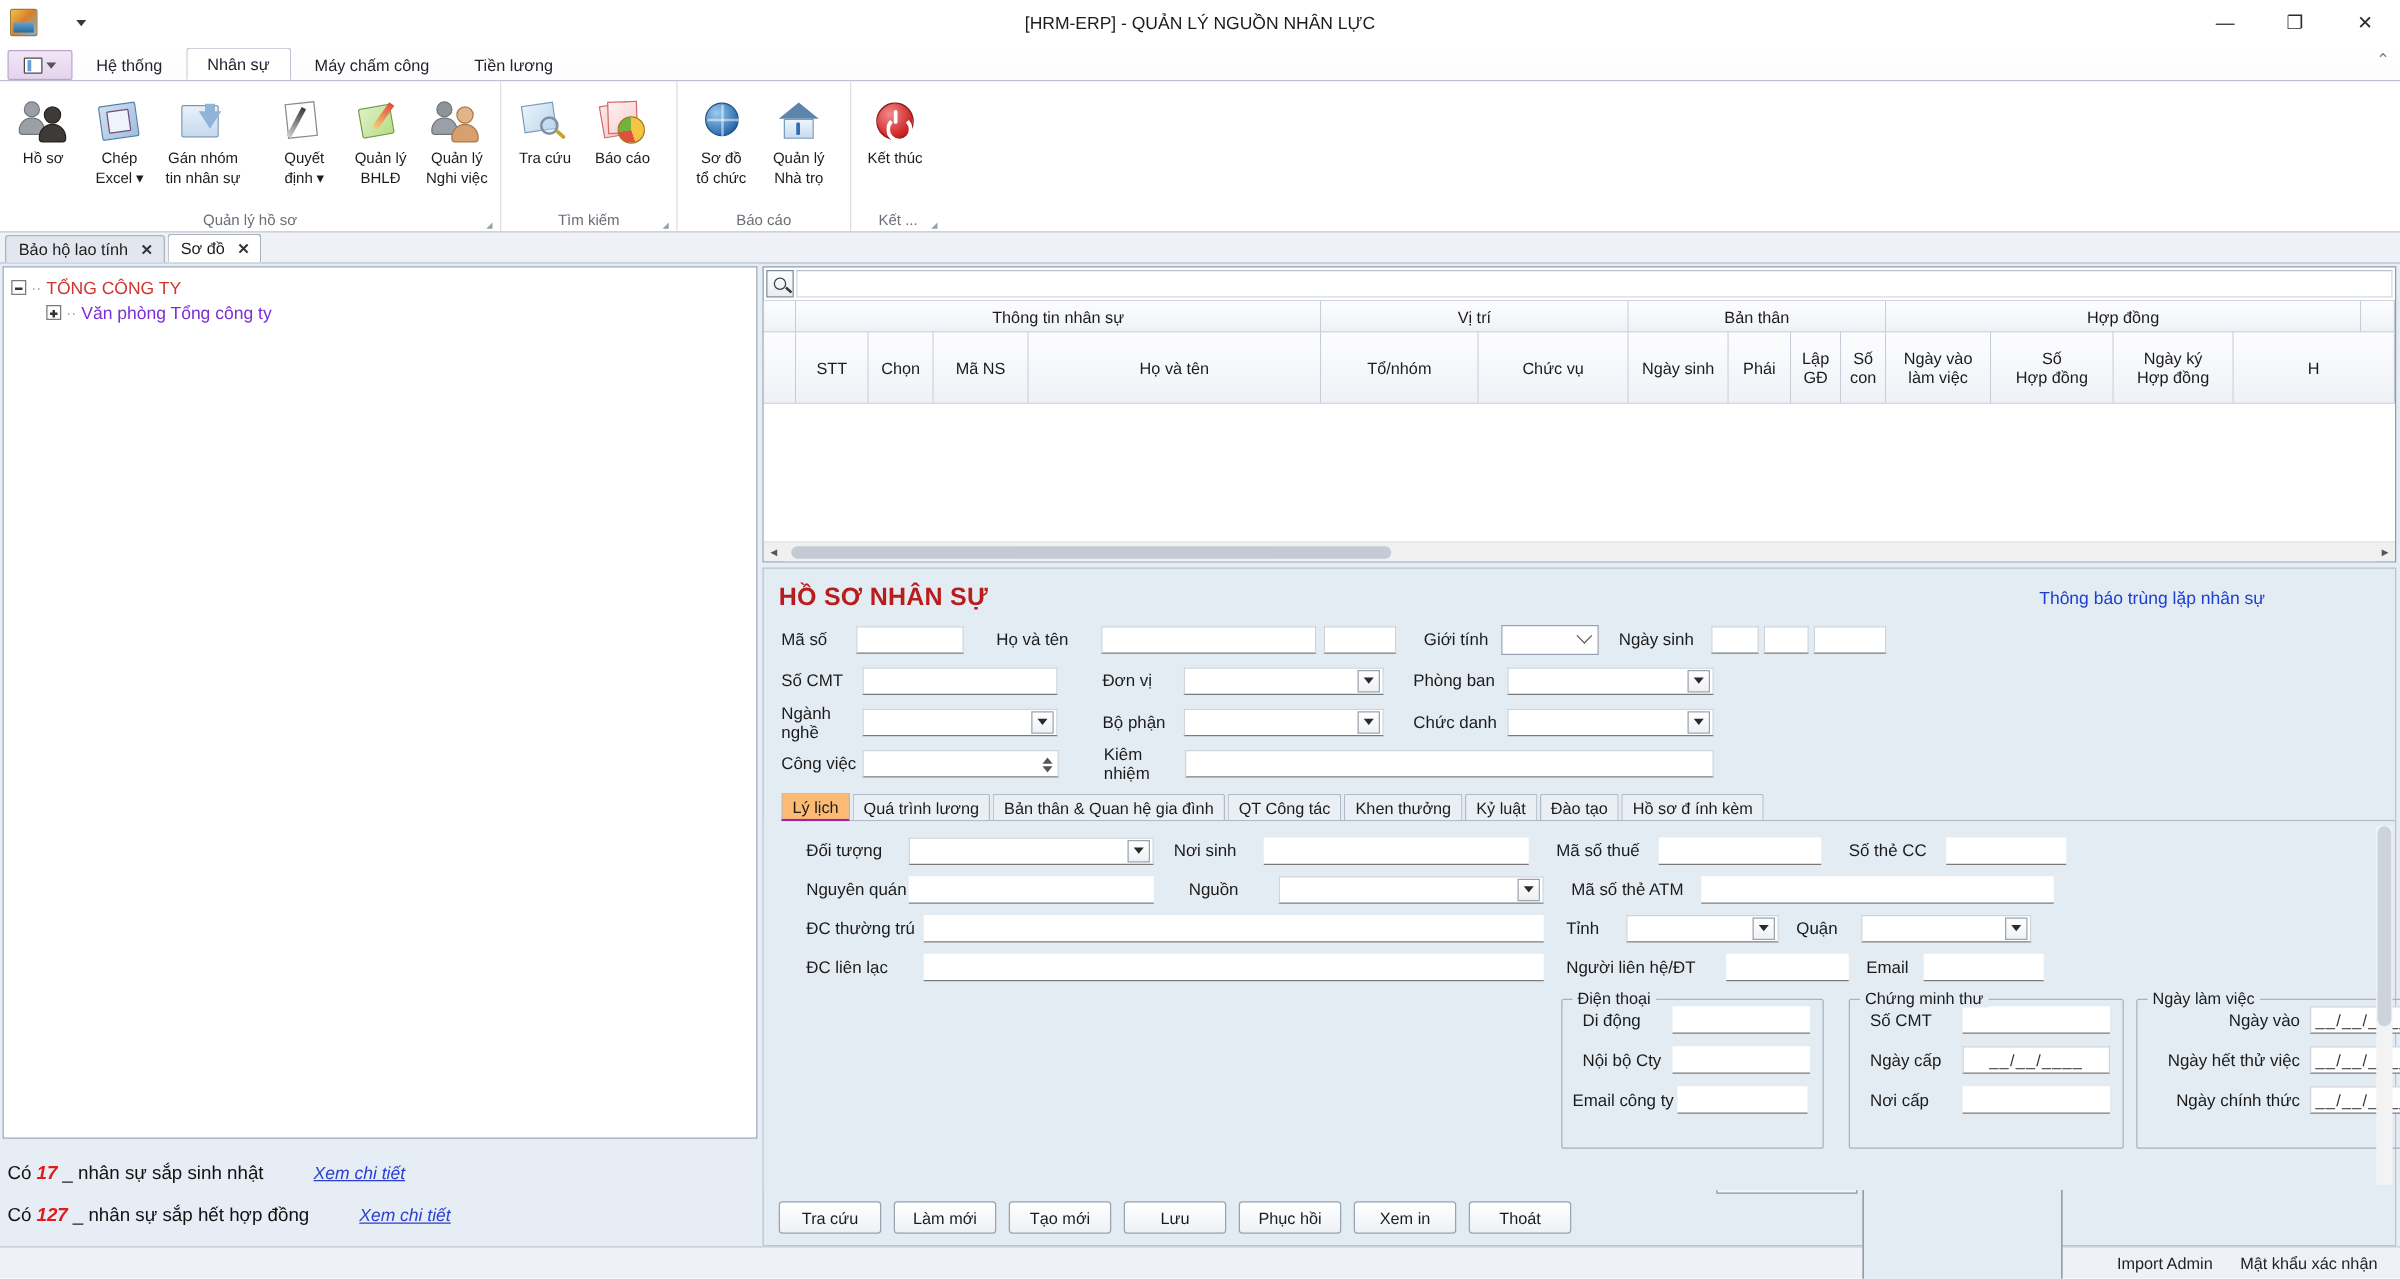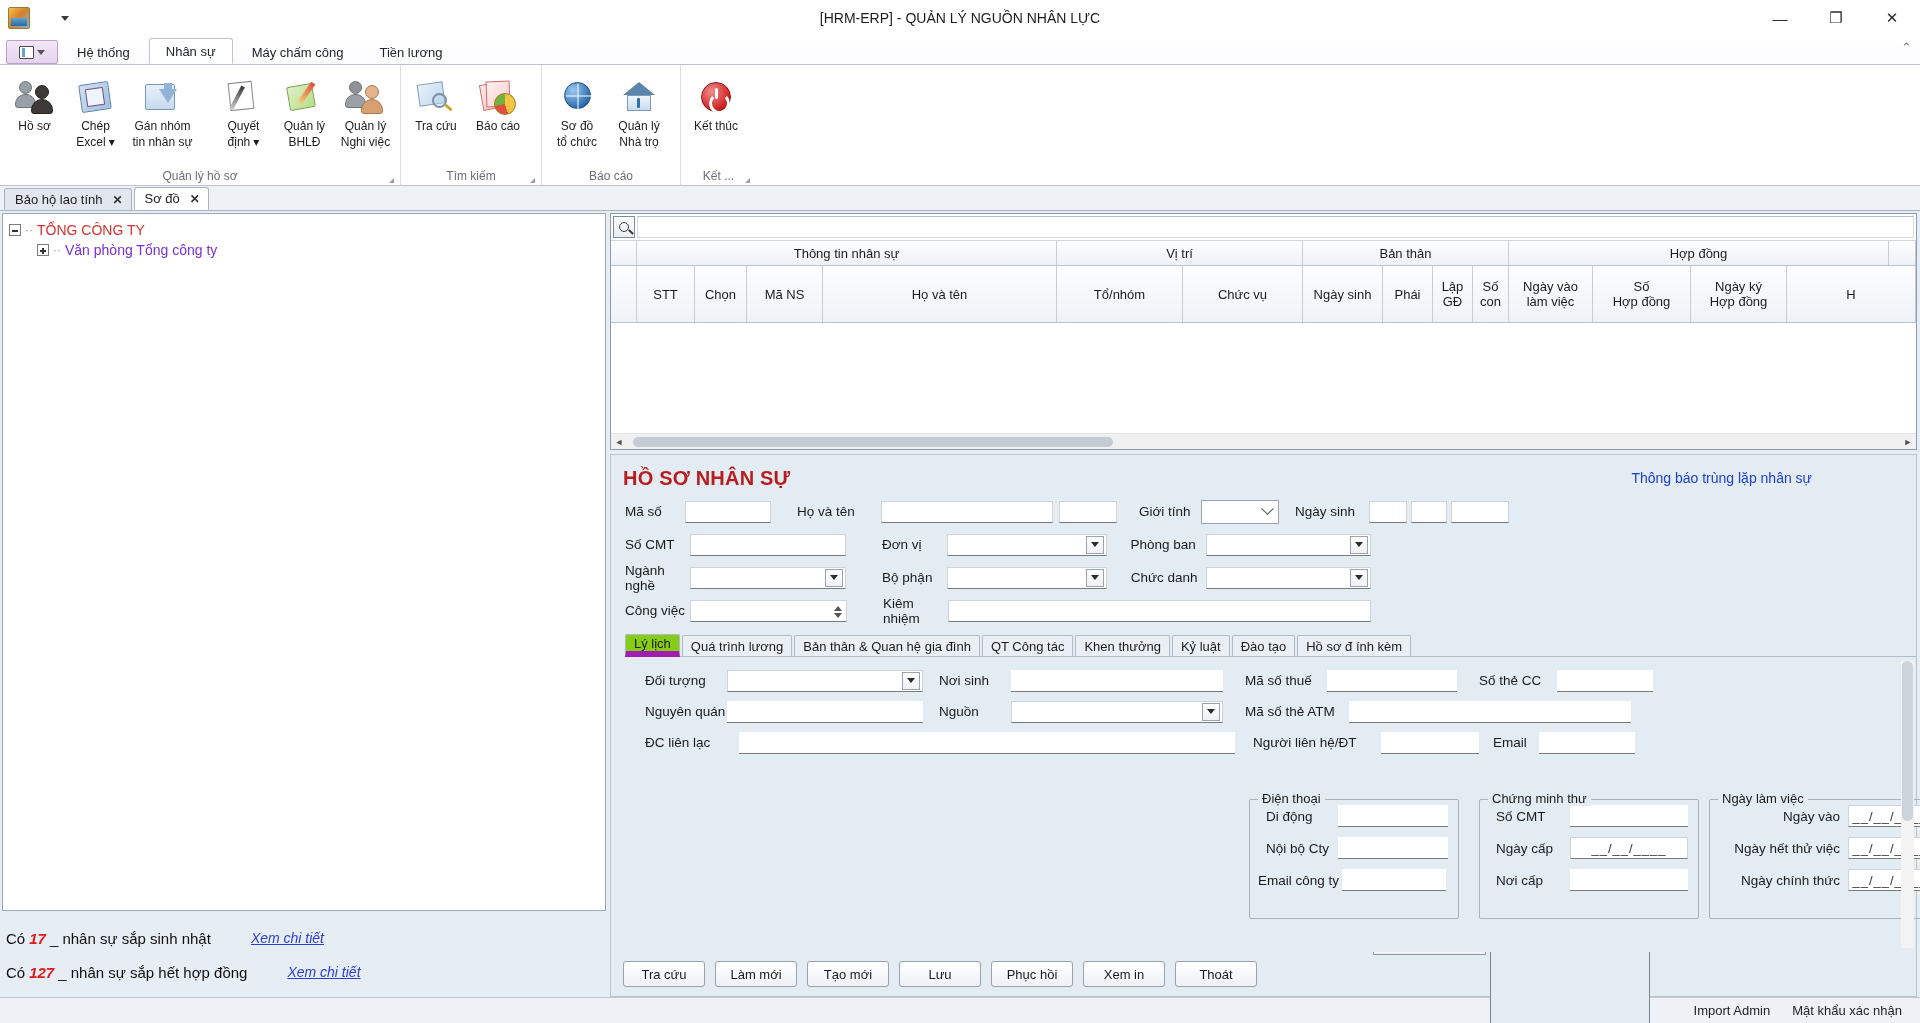--- a/index.html
+++ b/index.html
@@ -288,21 +288,21 @@
   .spin .up{ border-bottom:5px solid #555; }
   .spin .dn{ border-top:5px solid #555; }
 
   
   .ftabs { display:flex; align-items:flex-end; height:24px; margin: 6px 0 0 14px; border-bottom:1px solid #b0bbc7; }
   .ftab {
     height:21px; padding:0 8px; display:flex;align-items:center;
     font-size:13px;color:#1b1b1b;background:#eaeff5;border:1px solid #b0bbc7;border-bottom:none;
     border-radius:2px 2px 0 0; margin-right:2px;
   }
-  .ftab.active { background:#84cc16; height:23px; border-bottom:6px solid #a21caf; position:relative; top:1px; }
+  .ftab.active { background:#fdba74; height:23px; border-bottom:2px solid #a21caf; position:relative; top:1px; }
 
   .tabpane { flex:1 1 auto; background:#e3ebf3; padding: 8px 0 0 0; position:relative; min-height:0; }
   .fieldset {
     position:absolute; border:1px solid #a8b3bf; border-radius:2px;
   }
   .fs-legend {
     position:absolute; top:-9px; left:8px; background:#e3ebf3; padding:0 4px;
     font-size:13px; color:#1b1b1b;
   }
   .datefld {
@@ -687,30 +687,46 @@
             <span class="fld flat" style="width:212px"></span>
             <span class="lbl" style="width:82px;margin-left:22px">Mã số thuế</span>
             <span class="fld flat" style="width:130px"></span>
             <span class="lbl" style="width:78px;margin-left:22px">Số thẻ CC</span>
             <span class="fld flat" style="width:96px"></span>
           </div>
 
           <div class="frow" style="height:31px;padding-left:34px">
             <span class="lbl" style="width:82px">Nguyên quán</span>
             <span class="fld flat" style="width:196px"></span>
-            <span class="lbl" style="width:72px;margin-left:16px">Nguồn</span>
+            <span class="lbl" style="width:72px;margin-left:28px">Nguồn</span>
             <span class="combo" style="width:212px">
                 <span class="cbtn">
                   <span class="tri"></span>
                 </span>
               </span>
             <span class="lbl" style="width:104px;margin-left:22px">Mã số thẻ ATM</span>
             <span class="fld flat" style="width:282px"></span>
           </div>
 
+          <div class="frow" style="height:31px;padding-left:34px">
+            <span class="lbl" style="width:94px">ĐC thường trú</span>
+            <span class="fld flat" style="width:496px"></span>
+            <span class="lbl" style="width:48px;margin-left:18px">Tỉnh</span>
+            <span class="combo" style="width:122px">
+                <span class="cbtn">
+                  <span class="tri"></span>
+                </span>
+              </span>
+            <span class="lbl" style="width:52px;margin-left:14px">Quận</span>
+            <span class="combo" style="width:136px">
+                <span class="cbtn">
+                  <span class="tri"></span>
+                </span>
+              </span>
+          </div>
 
           <div class="frow" style="height:31px;padding-left:34px">
             <span class="lbl" style="width:94px">ĐC liên lạc</span>
             <span class="fld flat" style="width:496px"></span>
             <span class="lbl" style="width:128px;margin-left:18px">Người liên hệ/ĐT</span>
             <span class="fld flat" style="width:98px"></span>
             <span class="lbl" style="width:46px;margin-left:14px">Email</span>
             <span class="fld flat" style="width:96px"></span>
           </div>
 

